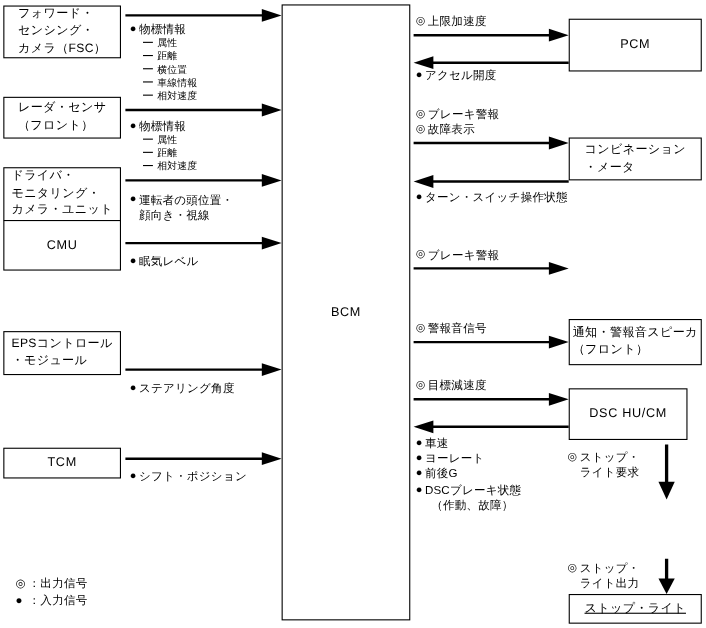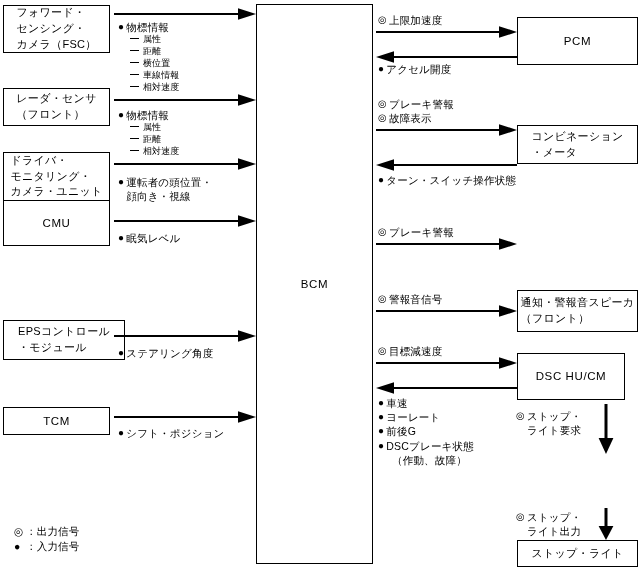--- a/index.html
+++ b/index.html
@@ -119,40 +119,40 @@
 
   <div class="box" style="left:3px;  top:88px;  width:107px; height:38px;">レーダ・センサ
 （フロント）</div>
 
   <div class="box" style="left:3px;  top:152px; width:107px; height:49px;">ドライバ・
 モニタリング・
 カメラ・ユニット</div>
 
   <div class="box latin" style="left:3px;  top:200px; width:107px; height:46px;">CMU</div>
 
-  <div class="box" style="left:3px;  top:320px; width:122px; height:40px;">EPSコントロール
+  <div class="box" style="left:3px;  top:301px; width:107px; height:40px;">EPSコントロール
 ・モジュール</div>
 
   <div class="box latin" style="left:3px;  top:407px; width:107px; height:28px;">TCM</div>
 
   <div class="box latin bcm" style="left:256px; top:4px; width:117px; height:560px;">BCM</div>
 
   <div class="box latin" style="left:517px; top:17px;  width:121px; height:48px;">PCM</div>
 
   <div class="box" style="left:517px; top:125px; width:121px; height:39px;">コンビネーション
 ・メータ</div>
 
 
   <div class="box" style="left:517px; top:290px; width:121px; height:42px;">通知・警報音スピーカ
 （フロント）</div>
 
   <div class="box latin" style="left:517px; top:353px; width:108px; height:47px;">DSC HU/CM</div>
 
 
-  <div class="box" style="left:517px; top:540px; width:121px; height:27px;">ストップ・ライト</div>
+  <div class="box" style="left:517px; top:540px; width:121px; height:27px;text-decoration:underline;">ストップ・ライト</div>
 
   <div class="arrow" style="left:114px; top:8px; width:142px;">
     <svg width="142" height="12" viewBox="0 0 142 12">
       <line x1="0" y1="6" x2="126" y2="6" stroke="#000" stroke-width="2.2"></line>
       <polygon points="124,0.2 142,6 124,11.8" fill="#000"></polygon>
     </svg>
   </div>
 
   <div class="arrow" style="left:114px; top:94px; width:142px;">
     <svg width="142" height="12" viewBox="0 0 142 12">

